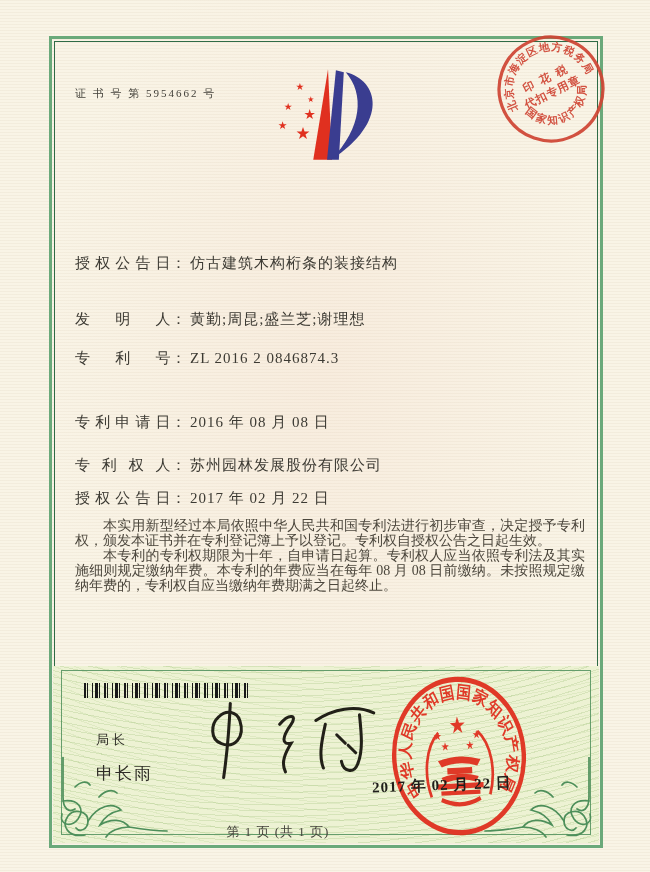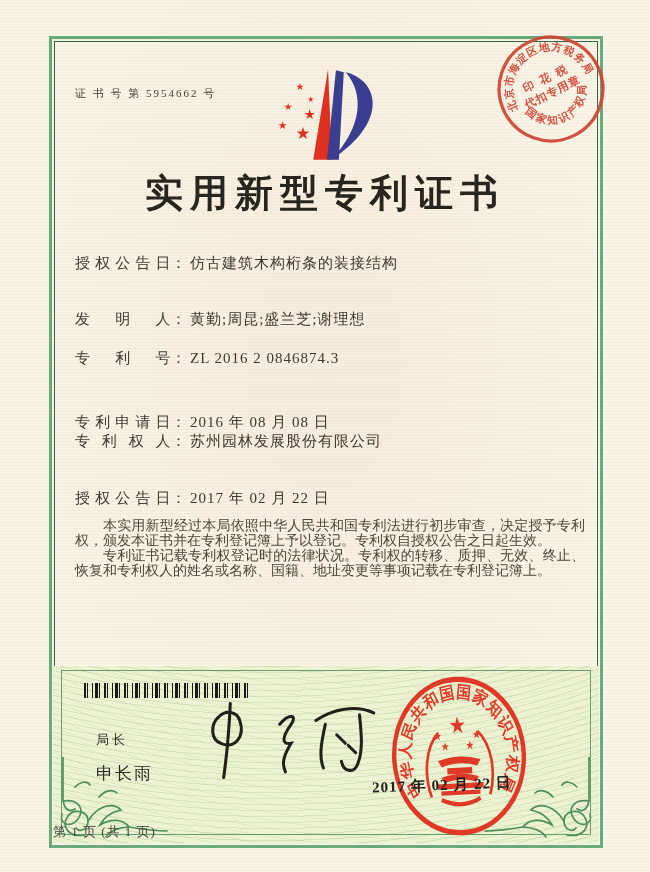--- a/index.html
+++ b/index.html
@@ -11,21 +11,21 @@
       repeating-linear-gradient(180deg, rgba(190,170,140,0.10) 0px, rgba(190,170,140,0.10) 1px, transparent 1px, transparent 3px);
     font-family:"Liberation Serif","DejaVu Serif",serif;
     color:#3a3831;
   }
   .frame-outer{position:absolute;left:49px;top:36px;width:548px;height:806px;border:3px solid #6aa97a;}
   .frame-inner{position:absolute;inset:2px;border:1px solid #2f6b46;}
   .cert-no{position:absolute;left:75px;top:86px;font-size:11px;letter-spacing:2px;color:#43413a;}
   .title{position:absolute;left:0;top:168px;width:650px;text-align:center;font-size:38px;font-weight:bold;letter-spacing:7px;color:#26251f;}
   .fields{position:absolute;left:75px;top:248px;width:480px;}
   .field-row{position:absolute;left:0;white-space:nowrap;font-size:15px;color:#3c3a33;}
-  .f0{top:6px}.f1{top:62px}.f2{top:101px}.f3{top:165px}.f4{top:184px}.f5{top:241px}
+  .f0{top:6px}.f1{top:62px}.f2{top:101px}.f3{top:165px}.f4{top:208px}.f5{top:241px}
   .field-label{display:inline-block;width:96px;text-align:justify;text-align-last:justify;letter-spacing:0.5px;}
   .field-colon{display:inline-block;margin-right:4px;}
   .field-value{letter-spacing:1px;margin-top:44px;}
   .body-text{position:absolute;left:75px;top:518px;width:510px;font-size:14px;line-height:15px;color:#4b463c;text-align:justify;}
   .body-text p{margin:0;text-indent:2em;}
   
   .panel{
     position:absolute;left:53px;top:666px;width:546px;height:177px;
     background-color:#edf2d3;
     background-image:
@@ -38,21 +38,21 @@
   .flourish.right{right:2px;transform:scaleX(-1);}
   .barcode{
     position:absolute;left:84px;top:683px;width:168px;height:15px;
     background:repeating-linear-gradient(90deg,#191919 0 2px,transparent 2px 3px,#191919 3px 4px,transparent 4px 8px,#191919 8px 9px,transparent 9px 11px,#191919 11px 14px,transparent 14px 15px,#191919 15px 16px,transparent 16px 20px);
   }
   .director-title{position:absolute;left:96px;top:731px;font-size:13px;letter-spacing:3px;color:#2e2c26;font-family:"Liberation Sans","DejaVu Sans",sans-serif;}
   .director-name{position:absolute;left:96px;top:762px;font-size:17px;letter-spacing:2px;color:#2e2c26;font-family:"Liberation Sans","DejaVu Sans",sans-serif;}
   .signature{position:absolute;left:198px;top:692px;width:190px;height:95px;}
   .seal{position:absolute;left:388px;top:672px;width:142px;height:168px;transform:rotate(-3deg);opacity:0.95;}
   .seal-date{position:absolute;left:372px;top:776px;font-size:15px;font-weight:bold;letter-spacing:1px;color:#1f1e1a;transform:rotate(-2deg);white-space:nowrap;}
-  .page-info{position:absolute;left:53px;top:823px;width:450px;font-size:13px;letter-spacing:1px;color:#45433c;}
+  .page-info{position:absolute;left:53px;top:823px;width:450px;text-align:center;font-size:13px;letter-spacing:1px;color:#45433c;}
   .tax-stamp{position:absolute;left:492px;top:30px;width:118px;height:118px;transform:rotate(-26deg);opacity:0.92;}
   .logo{position:absolute;left:266px;top:64px;width:128px;height:104px;}
 </style>
 </head>
 <body>
 
 <div class="page">
 
   <div class="frame-outer">
     <div class="frame-inner"></div>
@@ -83,21 +83,20 @@
     <text font-size="10.5" fill="#cf4433" font-weight="bold" letter-spacing="1">
       <textPath href="#stampTop" startOffset="50%" text-anchor="middle">北京市海淀区地方税务局</textPath>
     </text>
     <text font-size="10.5" fill="#cf4433" font-weight="bold" letter-spacing="2">
       <textPath href="#stampBottom" startOffset="50%" text-anchor="middle">国家知识产权局</textPath>
     </text>
     <text x="58" y="50" font-size="11" fill="#cf4433" font-weight="bold" text-anchor="middle" letter-spacing="2">印 花 税</text>
     <text x="58" y="65" font-size="11" fill="#cf4433" font-weight="bold" text-anchor="middle" letter-spacing="1">代扣专用章</text>
   </svg>
 
-  <div class="title">实用新型专利证书</div>
 
   <div class="fields">
     <div class="field-row f0">
       <span class="field-label">授权公告日</span><span class="field-colon">：</span><span class="field-value">仿古建筑木构桁条的装接结构</span>
     </div>
     <div class="field-row f1">
       <span class="field-label">发 明 人</span><span class="field-colon">：</span><span class="field-value">黄勤;周昆;盛兰芝;谢理想</span>
     </div>
     <div class="field-row f2">
       <span class="field-label">专 利 号</span><span class="field-colon">：</span><span class="field-value">ZL 2016 2 0846874.3</span>
@@ -108,21 +107,21 @@
     <div class="field-row f4">
       <span class="field-label">专 利 权 人</span><span class="field-colon">：</span><span class="field-value">苏州园林发展股份有限公司</span>
     </div>
     <div class="field-row f5">
       <span class="field-label">授权公告日</span><span class="field-colon">：</span><span class="field-value">2017 年 02 月 22 日</span>
     </div>
   </div>
 
   <div class="body-text">
     <p>本实用新型经过本局依照中华人民共和国专利法进行初步审查，决定授予专利权，颁发本证书并在专利登记簿上予以登记。专利权自授权公告之日起生效。</p>
-    <p>专利证书记载专利权登记时的法律状况。专利权的转移、质押、无效、终止、恢复和专利权人的姓名或名称、国籍、地址变更等事项记载在专利登记簿上。</p>
+    <p>本专利的专利权期限为十年，自申请日起算。专利权人应当依照专利法及其实施细则规定缴纳年费。本专利的年费应当在每年 08 月 08 日前缴纳。未按照规定缴纳年费的，专利权自应当缴纳年费期满之日起终止。</p>
   </div>
 
   <div class="panel">
     <div class="panel-frame"></div>
     <svg class="flourish left" viewBox="0 0 118 84" fill="none" stroke="#4d8f5a" stroke-width="1.7" stroke-linecap="round">
       <path d="M8,0 L8,40 C8,52 14,56 20,52"></path>
       <path d="M8,44 C24,42 30,52 23,62 C16,71 4,68 7,57"></path>
       <path d="M30,78 C13,81 6,69 13,59 C19,51 33,54 33,64 C33,72 25,76 21,71"></path>
       <path d="M33,64 C43,48 58,45 66,53 C57,55 49,60 45,68 C56,61 68,62 74,70 C64,70 55,74 51,80"></path>
       <path d="M74,70 C86,72 98,74 112,74"></path>

